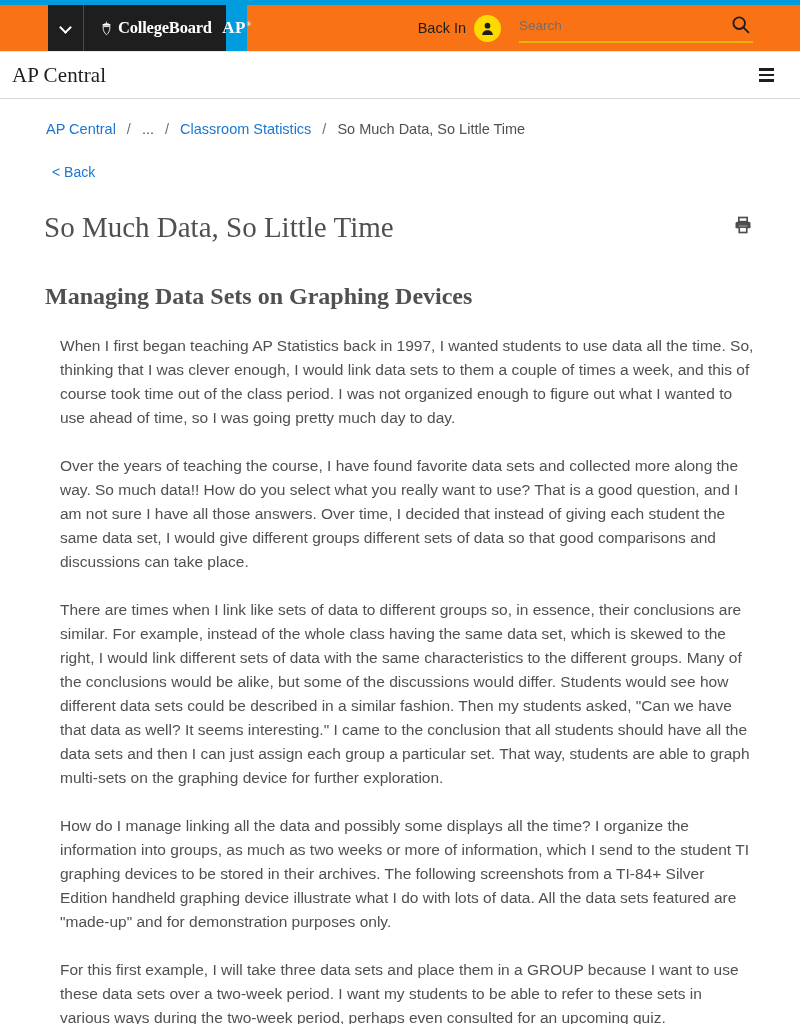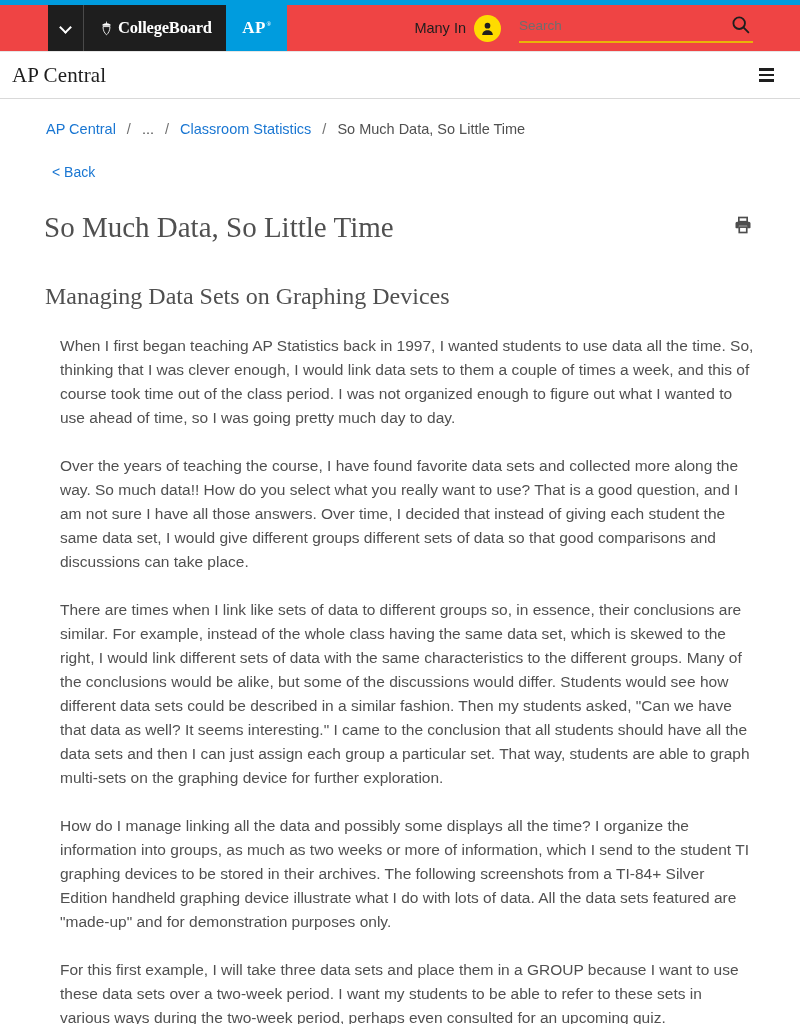--- a/index.html
+++ b/index.html
@@ -15,21 +15,21 @@
   
   .top-strip {
     height: 5px;
     background: #009cde;
     width: 100%;
   }
 
   
   .cb-header {
     height: 47px;
-    background: #ef4444;
+    background: #f97316;
     display: flex;
     align-items: stretch;
     position: relative;
     border-bottom: 1px solid #e6e6e6;
   }
   .cb-header-left {
     display: flex;
     align-items: stretch;
     margin-left: 48px;
   }
@@ -75,21 +75,21 @@
   .cb-wordmark {
     color: #ffffff;
     font-family: "Liberation Serif", serif;
     font-weight: bold;
     font-size: 16.5px;
     letter-spacing: -0.2px;
     white-space: nowrap;
   }
   .ap-badge {
     background: #009cde;
-    width: 61px;
+    width: 21px;
     display: flex;
     align-items: center;
     justify-content: center;
     cursor: pointer;
   }
   .ap-badge-text {
     color: #ffffff;
     font-family: "Liberation Serif", serif;
     font-weight: bold;
     font-size: 17px;
@@ -252,21 +252,21 @@
     padding: 0;
     cursor: pointer;
     margin-top: 6px;
     margin-right: 1px;
     display: flex;
     align-items: flex-start;
   }
   .section-heading {
     font-family: "Liberation Serif", serif;
     font-size: 24px;
-    font-weight: normal;
+    font-weight: bold;
     color: #505050;
     margin: 36px 0 0 1px;
     line-height: 1.3;
   }
   .body-copy { margin-top: 22px; }
   .body-copy p {
     font-size: 15.5px;
     line-height: 24px;
     color: #505050;
     margin: 0 0 24px 16px;
@@ -294,21 +294,21 @@
       <span class="cb-wordmark">CollegeBoard</span>
     </div>
 
     <div class="ap-badge">
       <span class="ap-badge-text">AP</span>
     </div>
   </div>
 
   <div class="cb-header-right">
     <div class="signin">
-      <span class="signin-label">Many In</span>
+      <span class="signin-label">Back In</span>
       <span class="avatar">
         <svg viewBox="0 0 24 24" width="17" height="17" aria-hidden="true">
           <circle cx="12" cy="8" r="4" fill="#1e1e1e"></circle>
           <path d="M4.5 21c0-4.1 3.4-6.6 7.5-6.6s7.5 2.5 7.5 6.6z" fill="#1e1e1e"></path>
         </svg>
       </span>
     </div>
 
     <div class="search-wrap">
       <input class="search-input" type="text" placeholder="Search" style="">

